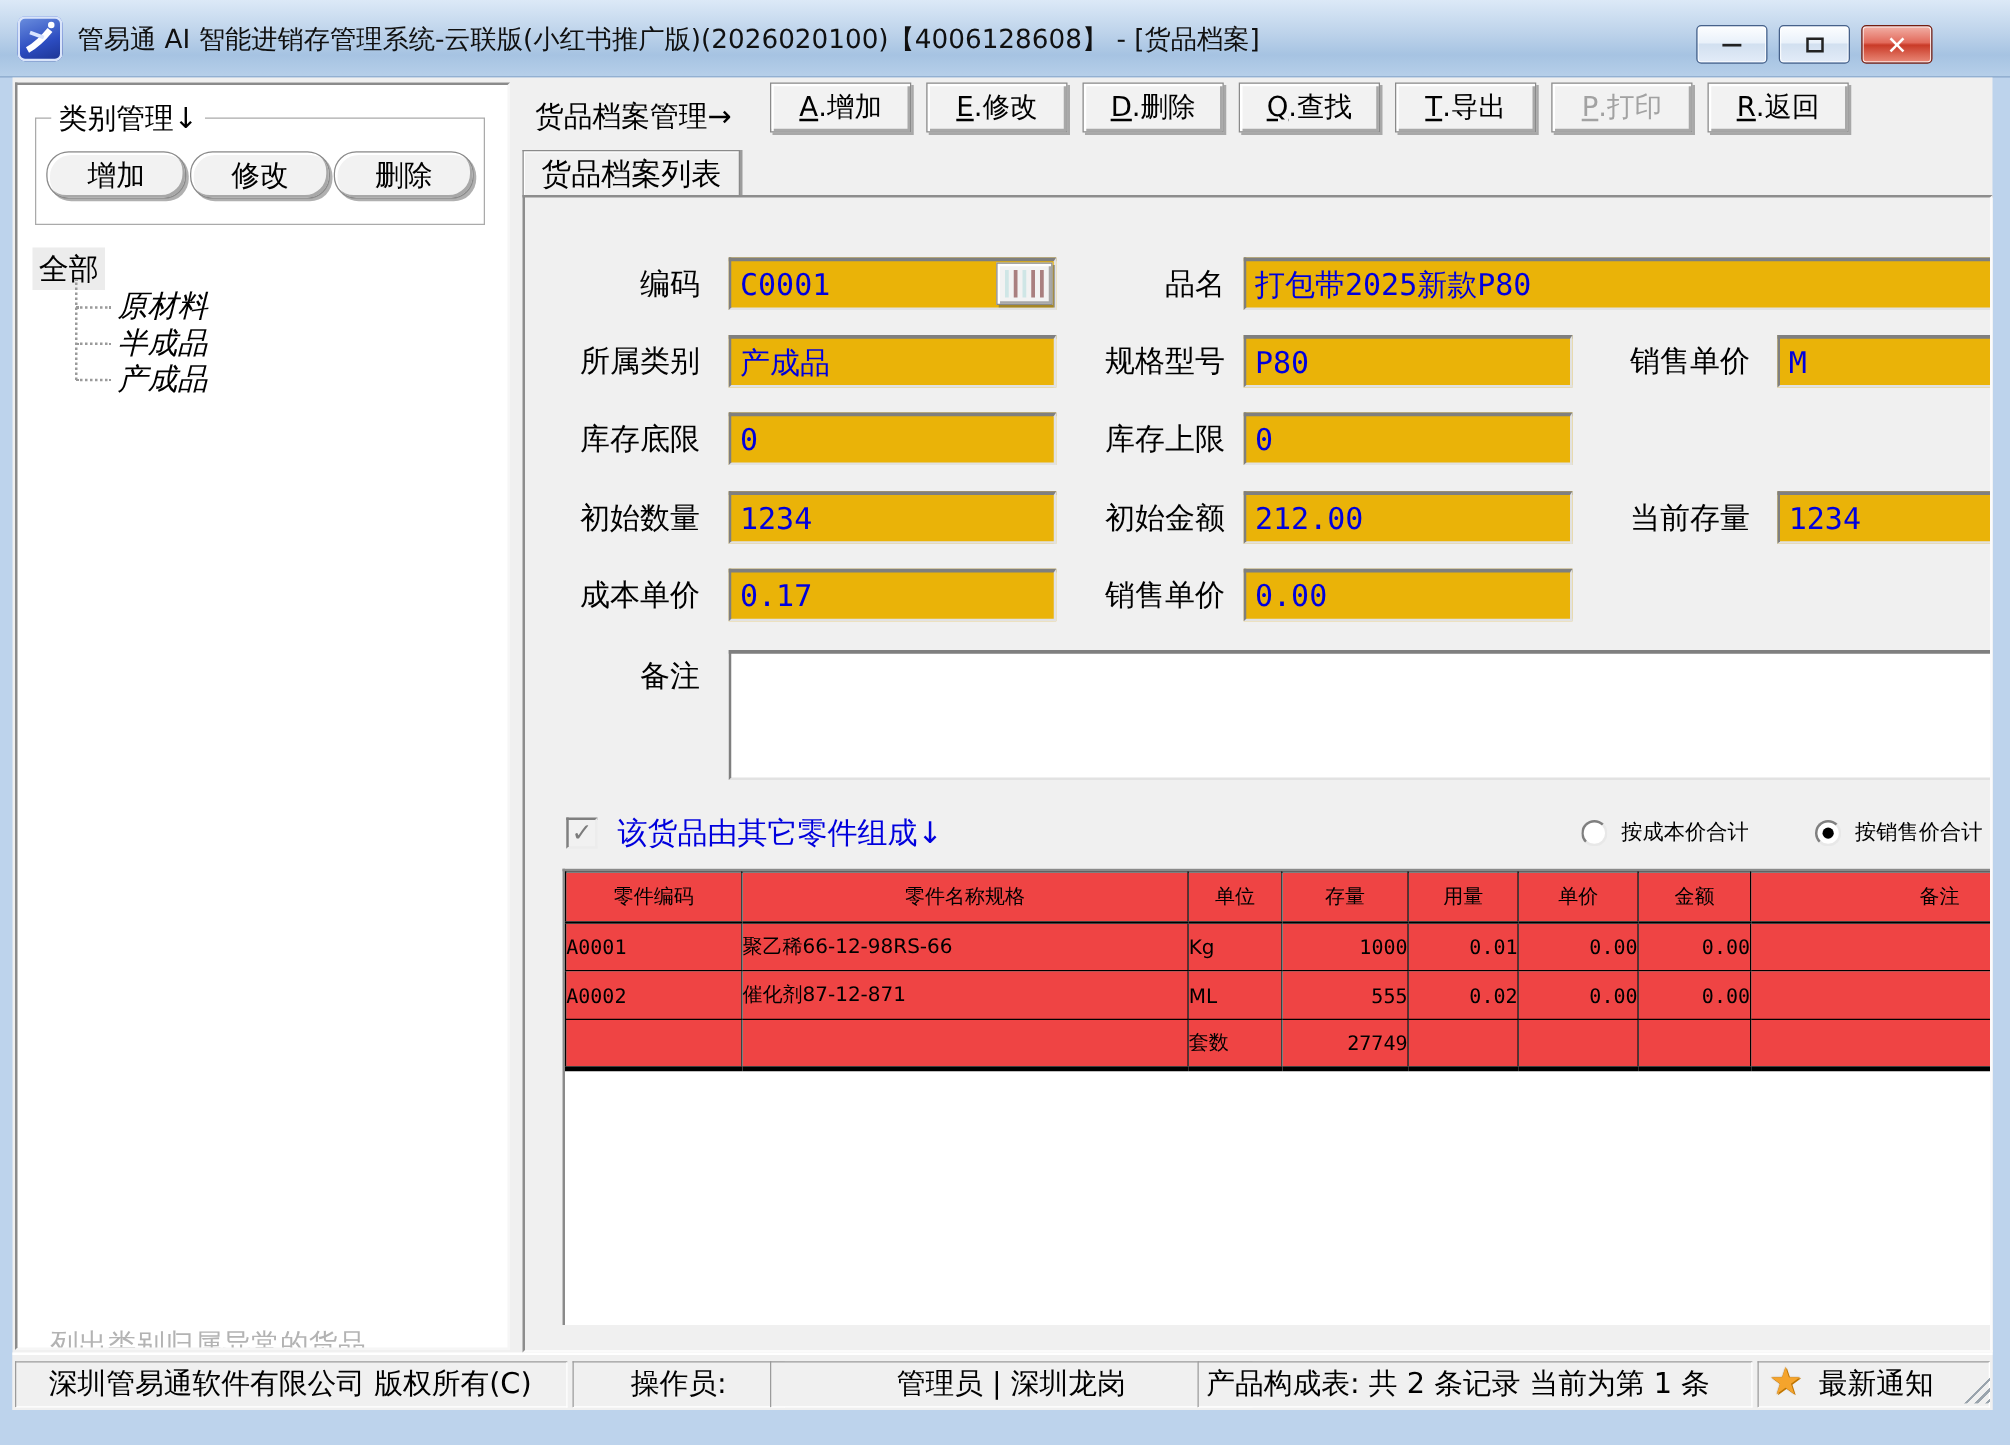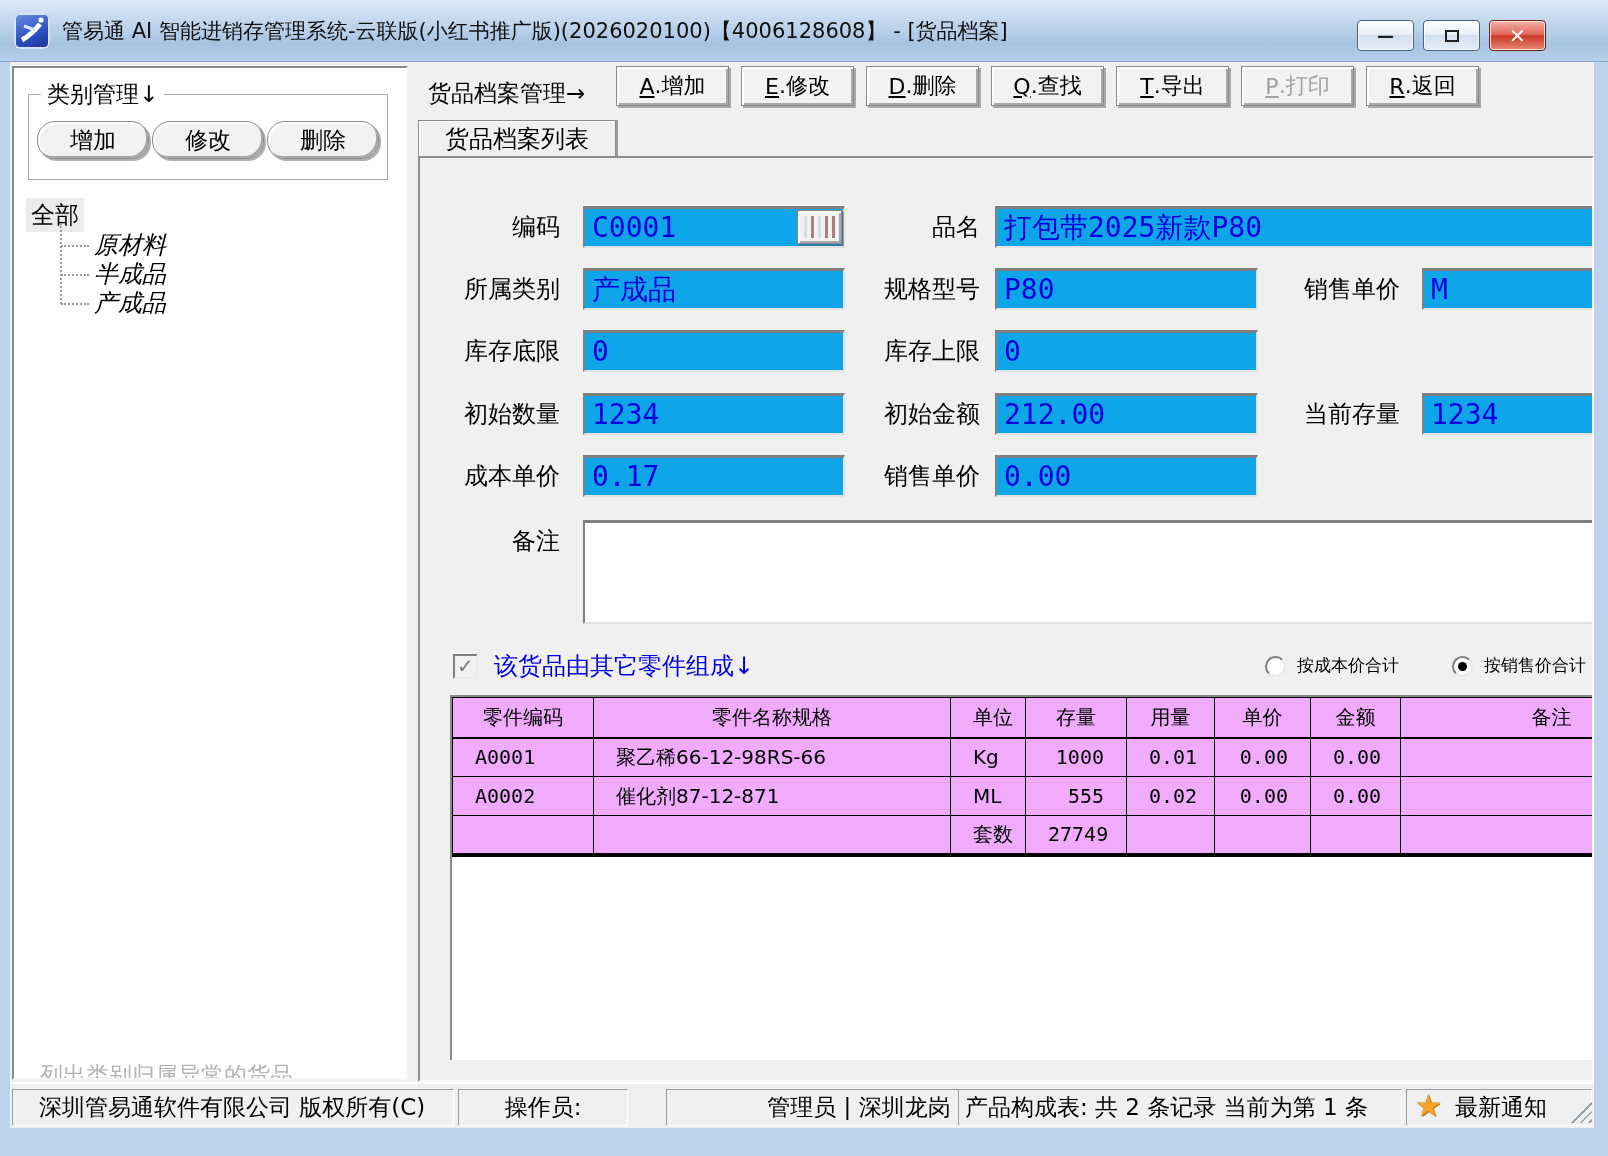--- a/index.html
+++ b/index.html
@@ -51,36 +51,36 @@
   .tb-label { position:absolute; left:418px; top:16px; font-size:23px; white-space:nowrap; }
   .tb-btns { position:absolute; left:606px; top:4px; display:flex; gap:12px; }
   .tb-btn { width:113px; height:40px; font-size:22px; white-space:nowrap; }
   .tb-btn.disabled { color:#a2a2a2; cursor:default; }
   .u { text-decoration:underline; }
 
   
   .tab { position:absolute; background:#f0f0f0; border:1px solid #8a8a8a; border-bottom:none;
     display:flex; align-items:center; justify-content:center; font-size:24px;
     box-shadow:inset 1px 1px 0 #fff, 2px 0 0 #9c9c9c; cursor:pointer; }
-  .tab.list { left:408px; top:58px; width:198px; height:37px; }
+  .tab.list { left:408px; top:58px; width:174px; height:37px; }
   .tab.detail { left:608px; top:54px; width:198px; height:42px; z-index:3; }
   .tab.detail::after { content:""; position:absolute; left:4px; top:4px; right:4px; bottom:2px; border:2px dotted #4d4d4d; }
 
   
   .content { position:absolute; left:408px; top:94px; width:1176px; height:926px; background:#f0f0f0;
     border:2px solid; border-color:#8d8d8d #fbfbfb #fbfbfb #8d8d8d; overflow:hidden; z-index:2; }
 
   .flabel { position:absolute; text-align:right; font-size:24px; height:42px; line-height:42px; white-space:nowrap; }
   .c1 { left:7px;   width:133px; }
   .c2 { left:415px; width:145px; }
   .c3 { left:858px; width:122px; }
   .r1{top:48px} .r2{top:110px} .r3{top:172px} .r4{top:235px} .r5{top:297px}
-  .finput { position:absolute; height:42px; background:#0ea5e9; border:2px solid;
+  .finput { position:absolute; height:42px; background:#eab308; border:2px solid;
     border-color:#7f7f7f #e2e2e2 #e2e2e2 #7f7f7f; border-top-width:3px;
-    font-size:28px; color:#0000dd; font-family:"DejaVu Sans Mono","DejaVu Sans",monospace;
+    font-size:24px; color:#0000dd; font-family:"DejaVu Sans Mono","DejaVu Sans",monospace;
     padding:0 7px; outline:none; }
   .i1 { left:163px; width:262px; }
   .i2 { left:575px; width:263px; }
   .i2w{ left:575px; width:640px; }
   .i3 { left:1002px; width:190px; }
   .browse { position:absolute; left:377px; top:52px; width:45px; height:34px; gap:4px; }
   .vbar { width:3px; height:22px; }
   .vbar.m { background:#a97f7f; } .vbar.c { background:#cfe6e6; }
   .remark-area { position:absolute; left:163px; top:362px; width:1035px; height:104px; background:#fff;
     border:2px solid; border-color:#7f7f7f #e2e2e2 #e2e2e2 #7f7f7f; border-top-width:3px;
@@ -96,34 +96,34 @@
     border:2px solid #7f7f7f; border-bottom-color:#e8e8e8; border-right-color:#e8e8e8; cursor:pointer; }
   .radio .dot { position:absolute; left:4px; top:4px; width:9px; height:9px; border-radius:50%; background:#000; }
   .rad1 { left:845px; top:498px; } .rad2 { left:1032px; top:498px; }
   .rlabel { position:absolute; top:496px; font-size:17px; white-space:nowrap; }
   .rl1 { left:877px; } .rl2 { left:1064px; }
 
   
   .grid-area { position:absolute; left:30px; top:537px; width:1146px; height:365px; background:#fff;
     border-top:2px solid #8a8a8a; border-left:2px solid #8a8a8a; overflow:hidden; }
   table.parts { border-collapse:collapse; table-layout:fixed; width:1250px; }
-  .parts th, .parts td { border:1px solid #000; font-size:20px; padding:0 22px; height:39px;
-    white-space:nowrap; overflow:hidden; background:#f0abfc; }
+  .parts th, .parts td { border:1px solid #000; font-size:16px; padding:0 0; height:39px;
+    white-space:nowrap; overflow:hidden; background:#ef4444; }
   .parts th { font-weight:normal; text-align:center; height:40px; border-bottom:2px solid #000; }
   .parts .num { text-align:right; font-family:"DejaVu Sans Mono","DejaVu Sans",monospace; }
   .parts .code { font-family:"DejaVu Sans Mono","DejaVu Sans",monospace;margin-left:20px; }
   .parts tr.sum td { border-bottom:4px solid #000;margin-top:22px; }
 
   
   .statusbar { position:absolute; left:0; bottom:0; width:1584px; height:46px; background:#f0f0f0; border-top:2px solid #fff; }
   .spanel { position:absolute; top:5px; height:37px; border:1px solid; border-color:#9b9b9b #fff #fff #9b9b9b;
     font-size:23px; line-height:34px; overflow:hidden; white-space:nowrap; background:#f0f0f0; }
   .s1 { left:2px; width:442px; padding-left:26px; }
   .s2 { left:448px; width:170px; text-align:center; }
-  .s3 { left:656px; width:386px; text-align:center; }
+  .s3 { left:606px; width:386px; text-align:center; }
   .s4 { left:948px; width:444px; padding-left:6px; }
   .s5 { left:1396px; width:186px; padding-left:48px; cursor:pointer; }
   .star { position:absolute; left:8px; top:-1px; font-size:30px; color:#f5a42c;
     text-shadow:0 0 1px #8a5400, 1px 1px 0 #c87b00; }
   .grip { position:absolute; right:2px; bottom:5px; width:22px; height:22px;
     background:repeating-linear-gradient(135deg, transparent 0 4px, #9aa4ad 4px 6px);
     clip-path:polygon(100% 0, 100% 100%, 0 100%); }
 </style>
 </head>
 <body>

